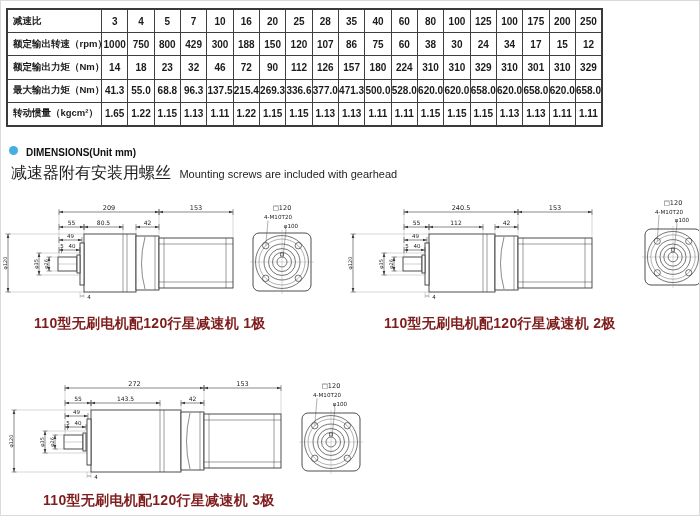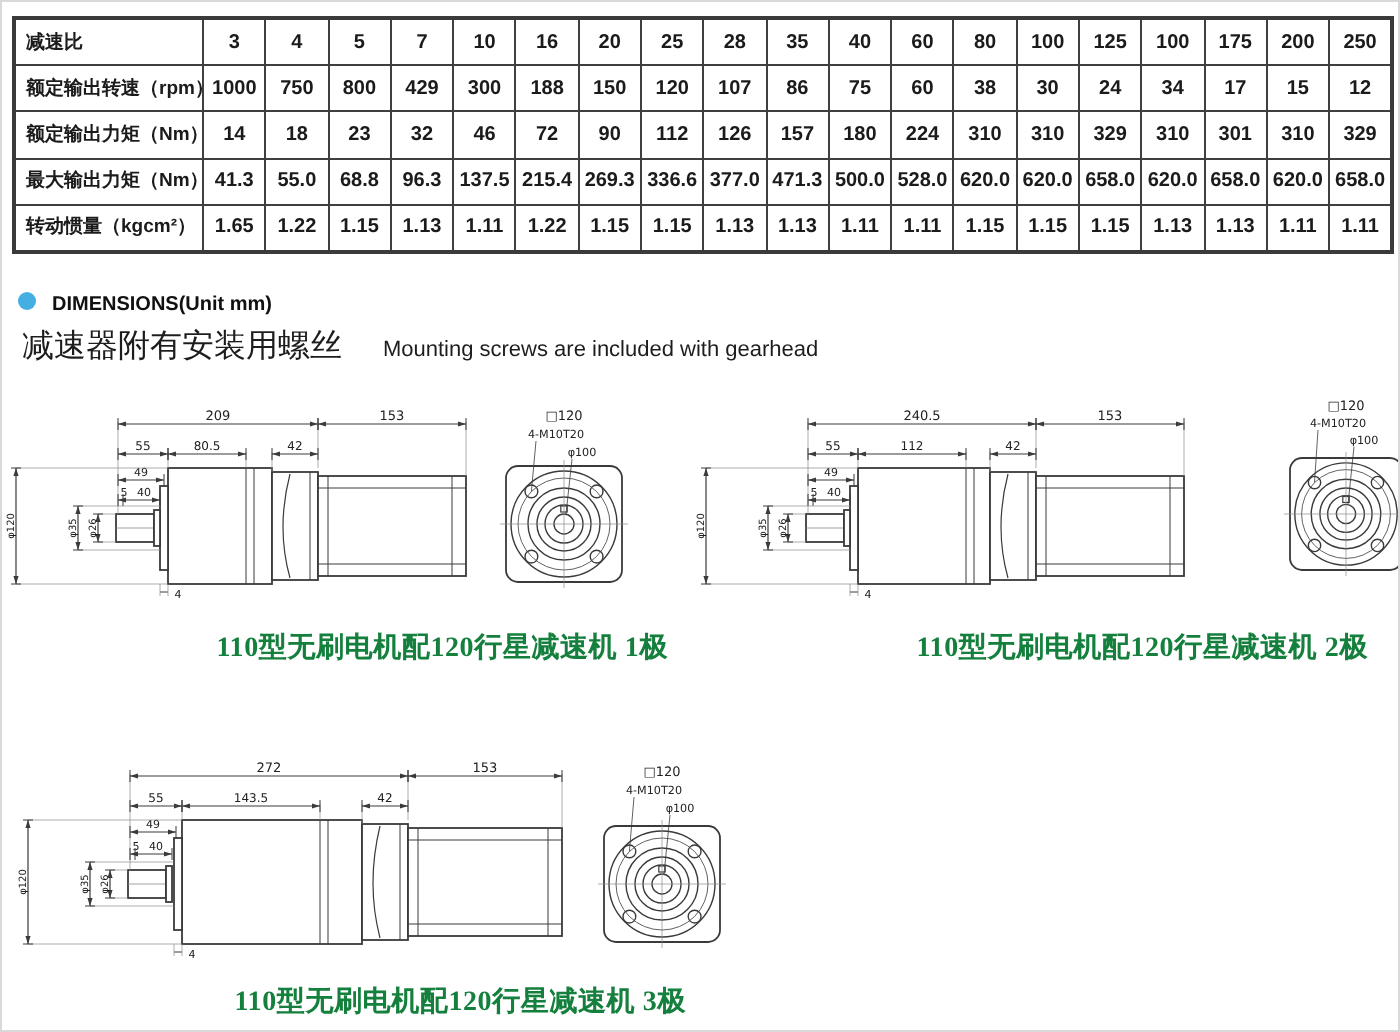--- a/index.html
+++ b/index.html
@@ -1,36 +1,36 @@
 <!DOCTYPE html>
 <html><head>
 <meta charset="utf-8">
 <style>
   html,body{margin:0;padding:0;background:#fff;}
   .page{position:relative;width:700px;height:516px;background:#fff;overflow:hidden;
         font-family:"Liberation Sans","DejaVu Sans",sans-serif;box-sizing:border-box;border:1px solid #d9d9d9;}
   
-  #spec-table{position:absolute;left:5px;top:7px;width:691px;border-collapse:collapse;table-layout:fixed;
+  #spec-table{position:absolute;left:5px;top:7px;width:597px;border-collapse:collapse;table-layout:fixed;
               border:2px solid #3a3a3a;}
   #spec-table td{border:1px solid #3f3f3f;height:22.2px;padding:0;text-align:center;
                  font:bold 10px "Liberation Sans","DejaVu Sans",sans-serif;color:#1b1b1b;overflow:hidden;white-space:nowrap;}
   #spec-table td.lbl{text-align:left;padding-left:5px;font-size:9.5px;}
   
   .section-head{position:absolute;left:8px;top:142px;display:flex;align-items:center;}
   .bullet{width:9px;height:9px;border-radius:50%;display:inline-block;margin-right:3px;}
   .section-head .zh{font-size:16px;font-weight:bold;color:#101010;letter-spacing:0.5px;}
   .section-head .en{font-size:10px;font-weight:bold;color:#101010;margin-left:5px;padding-top:4px;text-align:right;}
   .section-note{position:absolute;left:10px;top:162px;}
   .section-note .zh{font-size:16px;color:#1d1d1d;}
-  .section-note .en{font-size:11px;color:#1d1d1d;margin-left:16px;}
+  .section-note .en{font-size:11px;color:#1d1d1d;margin-left:4px;}
   
   #drawings{position:absolute;left:0;top:0;width:700px;height:516px;}
-  .caption{position:absolute;width:300px;text-align:right;
-           font-family:Liberation Serif, serif;
-           font-size:14px;font-weight:600;color:#15803d;letter-spacing:0.3px;}
+  .caption{position:absolute;width:300px;text-align:left;
+           font-family:Liberation Sans, sans-serif;
+           font-size:14px;font-weight:600;color:#7f1d1d;letter-spacing:0.3px;}
   #cap0{left:33px;top:314px;}
   #cap1{left:383px;top:314px;}
   #cap2{left:42px;top:491px;}
 </style>
 </head>
 <body>
 
 <div class="page">
 
   <table id="spec-table">

